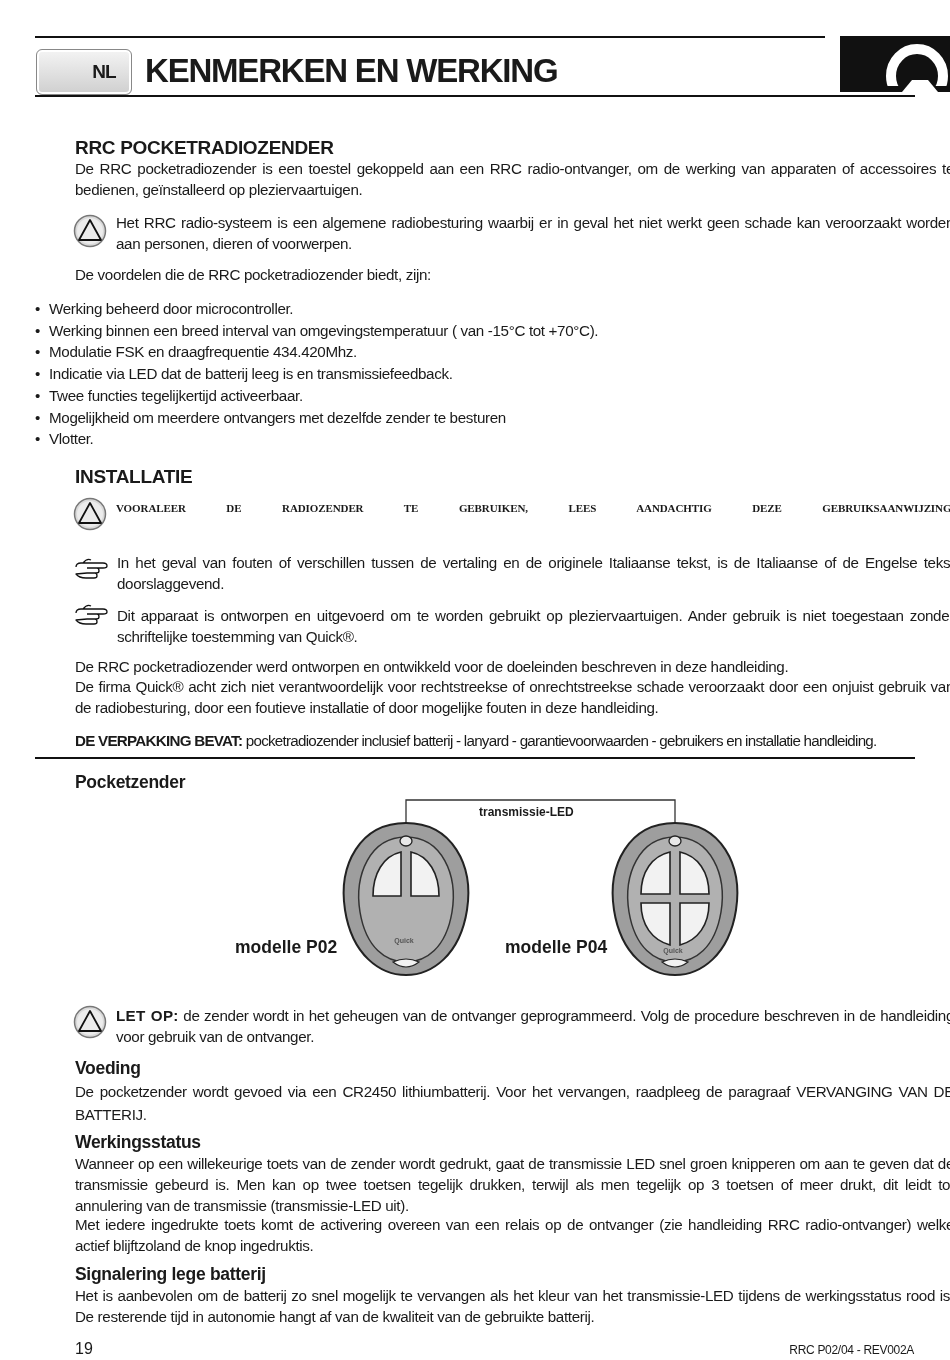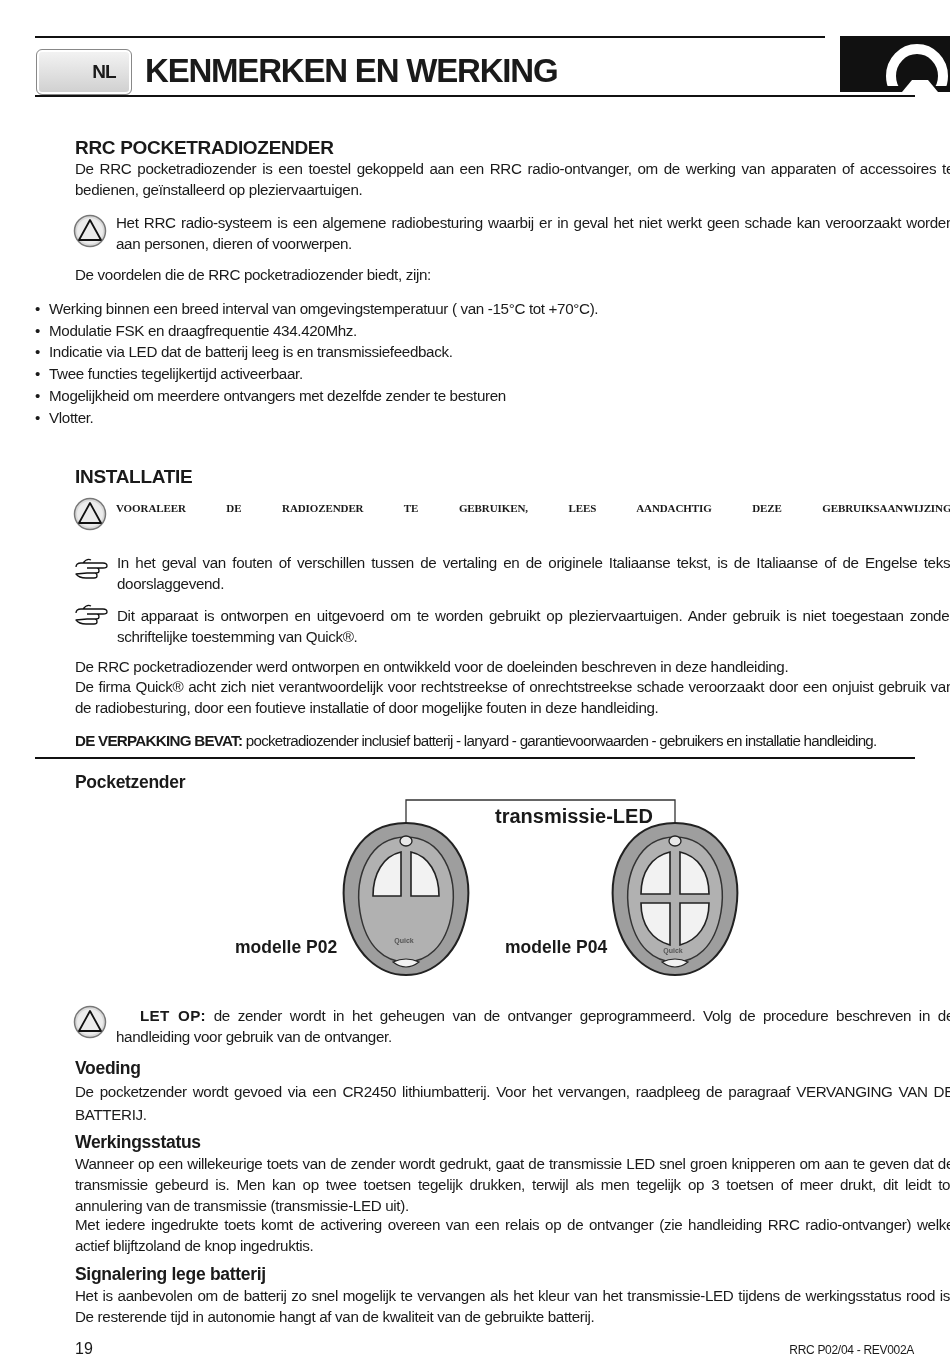--- a/index.html
+++ b/index.html
@@ -48,20 +48,21 @@
     <circle cx="17" cy="17" r="15.5" fill="#d9d9d9" stroke="#777" stroke-width="1.5"></circle>
     <circle cx="17" cy="17" r="13" fill="#ececec"></circle>
     <path d="M17 6 L28 26 L6 26 Z" fill="none" stroke="#111" stroke-width="1.8" stroke-linejoin="round"></path>
   </svg>
 </div>
 <div class="abs txt just" style="left:76px; top:212px; width:838px;">Het RRC radio-systeem is een algemene radiobesturing waarbij er in geval het niet werkt geen schade kan veroorzaakt worden aan personen, dieren of voorwerpen.</div>
 
 <div class="abs txt" style="left:35px; top:264px;">De voordelen die de RRC pocketradiozender biedt, zijn:</div>
 
 <ul class="abs txt bul" style="left:35px; top:298px; line-height:21.7px;">
+  <li>Werking beheerd door microcontroller.</li>
   <li>Werking binnen een breed interval van omgevingstemperatuur ( van -15°C tot +70°C).</li>
   <li>Modulatie FSK en draagfrequentie 434.420Mhz.</li>
   <li>Indicatie via LED dat de batterij leeg is en transmissiefeedback.</li>
   <li>Twee functies tegelijkertijd activeerbaar.</li>
   <li>Mogelijkheid om meerdere ontvangers met dezelfde zender te besturen</li>
   <li>Vlotter.</li>
 </ul>
 
 <div class="abs h2" style="left:35px; top:466px;">INSTALLATIE</div>
 
@@ -121,33 +122,33 @@
       <ellipse cx="455" cy="51" rx="6" ry="5" fill="#e8e8e8" stroke="#222" stroke-width="1.3"></ellipse>
       <path d="M450 62 L450 104 L421 104 C421 82 432 66 450 62 Z" fill="#f2f2f2" stroke="#222" stroke-width="1.6"></path>
       <path d="M460 62 L460 104 L489 104 C489 82 478 66 460 62 Z" fill="#f2f2f2" stroke="#222" stroke-width="1.6"></path>
       <path d="M450 113 L450 155 C432 150 421 135 421 113 Z" fill="#f2f2f2" stroke="#222" stroke-width="1.6"></path>
       <path d="M460 113 L460 155 C478 150 489 135 489 113 Z" fill="#f2f2f2" stroke="#222" stroke-width="1.6"></path>
       <path d="M442 172 Q455 182 468 172 Q455 166 442 172 Z" fill="#f2f2f2" stroke="#222" stroke-width="1.2"></path>
       <text x="453" y="163" font-size="7" font-family="Liberation Sans, sans-serif" font-weight="bold" fill="#555" text-anchor="middle">Quick</text>
     </g>
   </svg>
 </div>
-<div class="abs caption" style="left:455px; top:805px; font-size:20px;">transmissie-LED</div>
+<div class="abs caption" style="left:439px; top:805px; font-size:12px;">transmissie-LED</div>
 <div class="abs caption" style="left:195px; top:937px;">modelle P02</div>
 <div class="abs caption" style="left:465px; top:937px;">modelle P04</div>
 
 <div class="abs" style="left:33px; top:1005px;">
   <svg class="warn-icon" viewBox="0 0 34 34">
     <circle cx="17" cy="17" r="15.5" fill="#d9d9d9" stroke="#777" stroke-width="1.5"></circle>
     <circle cx="17" cy="17" r="13" fill="#ececec"></circle>
     <path d="M17 6 L28 26 L6 26 Z" fill="none" stroke="#111" stroke-width="1.8" stroke-linejoin="round"></path>
   </svg>
 </div>
 <div class="abs txt just" style="left:76px; top:1005px; width:838px;">
-  <span style="font-weight:bold; letter-spacing:0.3px;margin-left:24px;">LET OP:</span><span> de zender wordt in het geheugen van de ontvanger geprogrammeerd. Volg de procedure beschreven in de handleiding voor gebruik van de ontvanger.</span>
+  <span style="font-weight:bold; letter-spacing:0.3px;">LET OP:</span><span> de zender wordt in het geheugen van de ontvanger geprogrammeerd. Volg de procedure beschreven in de handleiding voor gebruik van de ontvanger.</span>
 </div>
 
 <div class="abs h3" style="left:35px; top:1058px;">Voeding</div>
 <div class="abs txt just" style="left:35px; top:1080px; width:879px; line-height:23px;">De pocketzender wordt gevoed via een CR2450 lithiumbatterij. Voor het vervangen, raadpleeg de paragraaf VERVANGING VAN DE BATTERIJ.</div>
 
 <div class="abs h3" style="left:35px; top:1132px;">Werkingsstatus</div>
 <div class="abs txt just" style="left:35px; top:1153px; width:879px;">Wanneer op een willekeurige toets van de zender wordt gedrukt, gaat de transmissie LED snel groen knipperen om aan te geven dat de transmissie gebeurd is. Men kan op twee toetsen tegelijk drukken, terwijl als men tegelijk op 3 toetsen of meer drukt, dit leidt tot annulering van de transmissie (transmissie-LED uit).</div>
 <div class="abs txt just" style="left:35px; top:1214px; width:879px;">Met iedere ingedrukte toets komt de activering overeen van een relais op de ontvanger (zie handleiding RRC radio-ontvanger) welke actief blijftzoland de knop ingedruktis.</div>
 
 <div class="abs h3" style="left:35px; top:1264px;">Signalering lege batterij</div>

